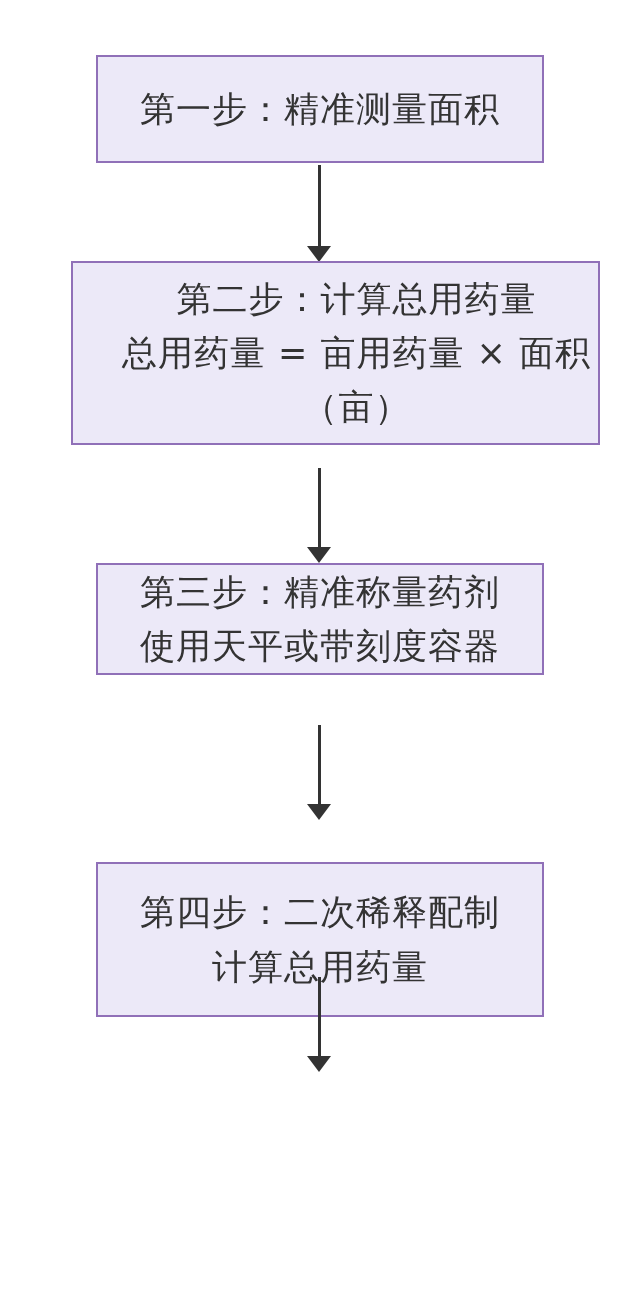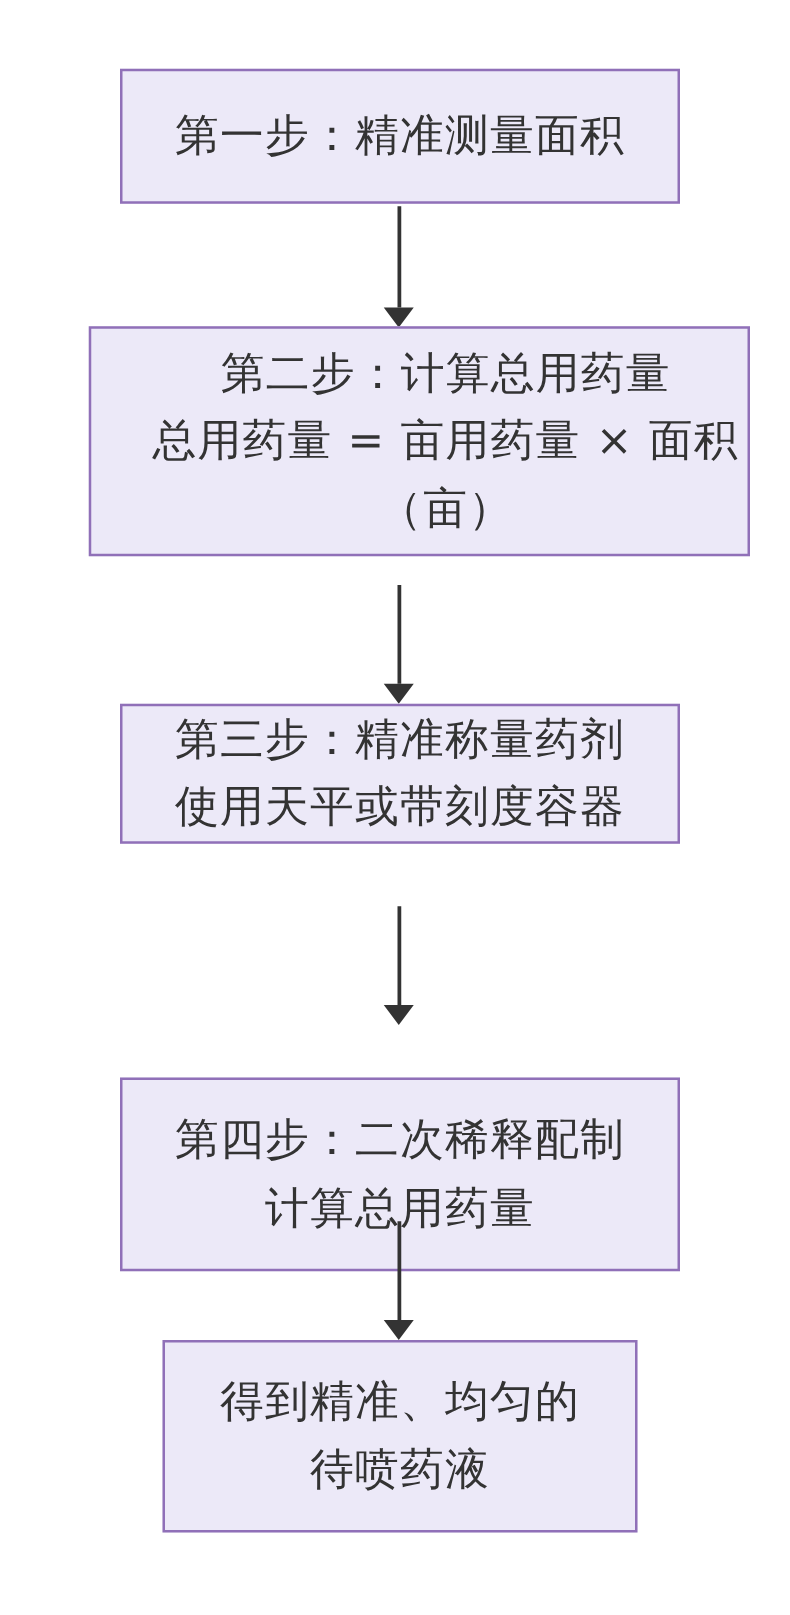--- a/index.html
+++ b/index.html
@@ -102,18 +102,14 @@
   <div class="node node-4">
     <div>第四步：二次稀释配制</div>
     <div>计算总用药量</div>
   </div>
 
   <div class="arrow arrow-4">
     <div class="shaft"></div>
     <div class="head"></div>
   </div>
 
-  <div class="node node-5">
-    <div>得到精准、均匀的</div>
-    <div>待喷药液</div>
-  </div>
 
 </div>
 
 </body></html>

